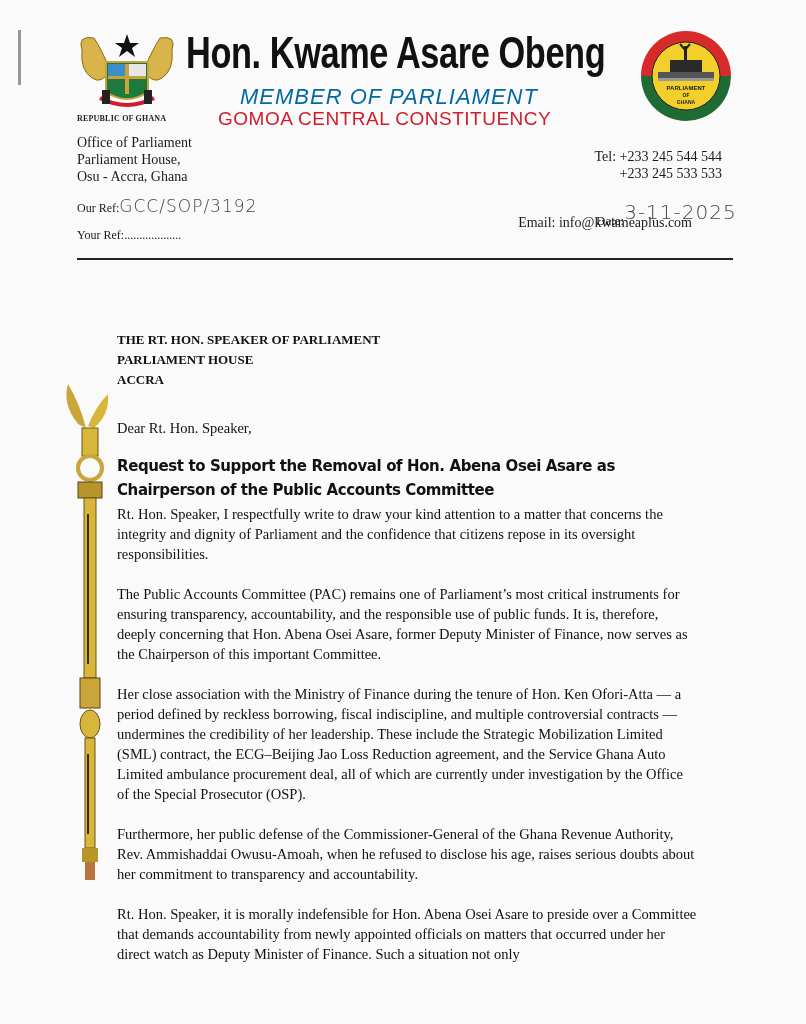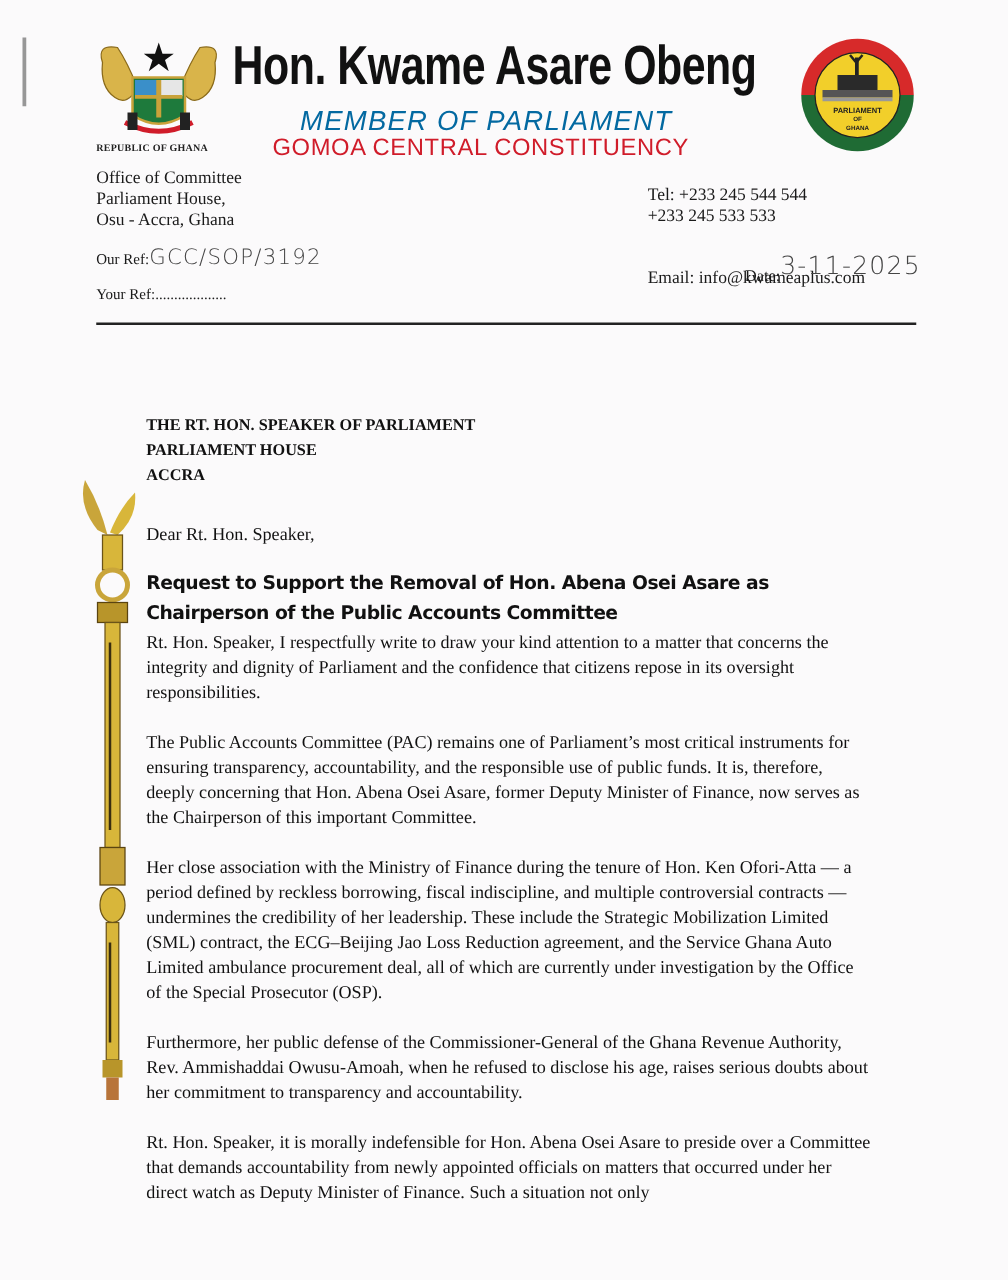--- a/index.html
+++ b/index.html
@@ -49,21 +49,21 @@
     position: absolute; left: 77px; font-size: 12px; white-space: nowrap;
   }
   .ref-our { top: 196px; }
   .ref-your { top: 228px; }
   .dots { letter-spacing: 0; }
   .hand {
     font-family: "DejaVu Sans", sans-serif; font-weight: 200; font-size: 17px; color: #444;
     letter-spacing: 1px;
   }
   .contact {
-    position: absolute; right: 84px; top: 148px; text-align: left;
+    position: absolute; right: 84px; top: 148px; text-align: right;
     font-size: 14px; line-height: 17px;
   }
   .date-line {
     position: absolute; left: 596px; top: 206px; font-size: 13px; white-space: nowrap;
   }
   .date-line .hand { font-size: 20px; position: relative; top: -6px; }
   .header-rule {
     position: absolute; left: 77px; top: 258px; width: 656px; height: 2px; background: #222;
   }
   
@@ -122,21 +122,21 @@
   <path d="M40 14 L45 20 L50 14" stroke="#222" stroke-width="2" fill="none"></path>
   <rect x="30" y="30" width="32" height="12" fill="#2a2a2a"></rect>
   <rect x="18" y="42" width="56" height="6" fill="#555"></rect>
   <rect x="18" y="48" width="56" height="3" fill="#999"></rect>
   <text x="46" y="60" font-size="6" text-anchor="middle" font-weight="bold" fill="#222" font-family="Liberation Sans, sans-serif">PARLIAMENT</text>
   <text x="46" y="67" font-size="5" text-anchor="middle" font-weight="bold" fill="#222" font-family="Liberation Sans, sans-serif">OF</text>
   <text x="46" y="74" font-size="5" text-anchor="middle" font-weight="bold" fill="#222" font-family="Liberation Sans, sans-serif">GHANA</text>
 </svg>
 
 <div class="addr">
-  <div>Office of Committee</div>
+  <div>Office of Parliament</div>
   <div>Parliament House,</div>
   <div>Osu - Accra, Ghana</div>
 </div>
 
 <div class="ref-line ref-our">
   <span>Our Ref:</span><span class="hand">GCC/SOP/3192</span>
 </div>
 <div class="ref-line ref-your">
   <span>Your Ref:</span><span class="dots">...................</span>
 </div>

